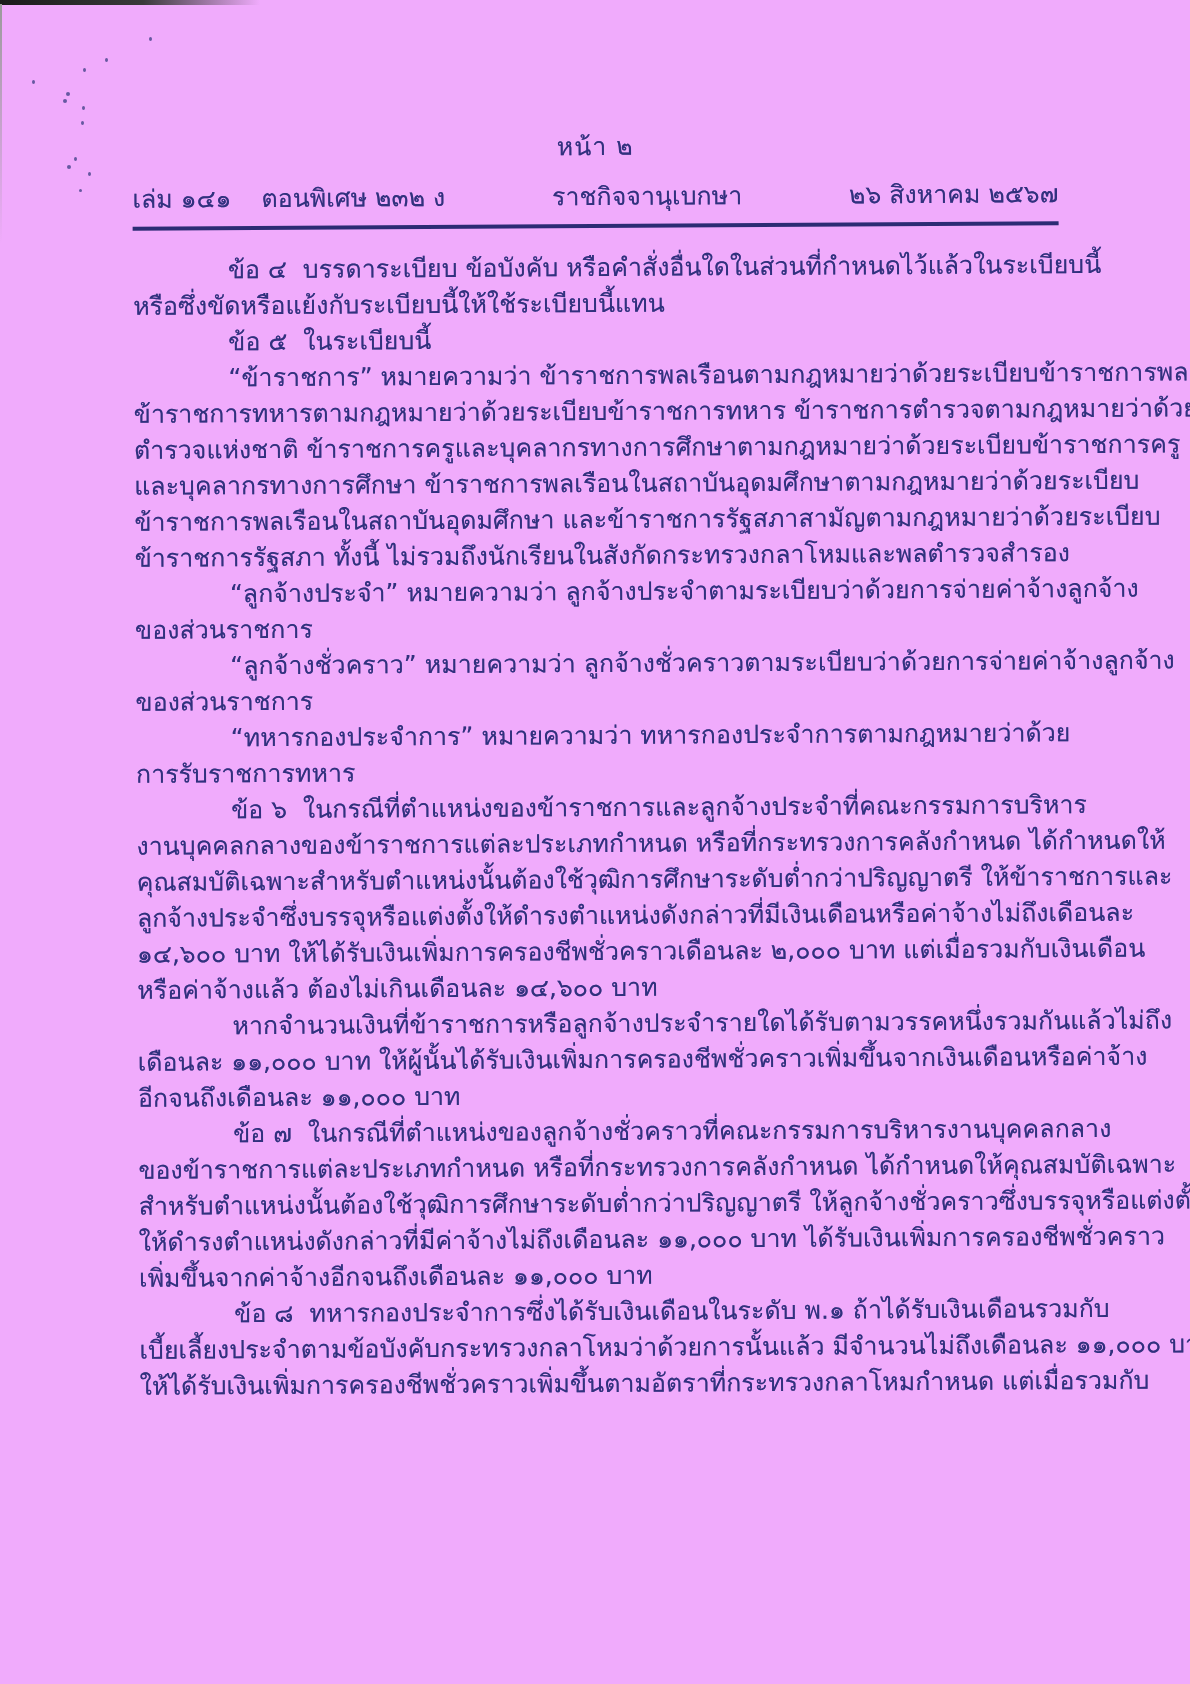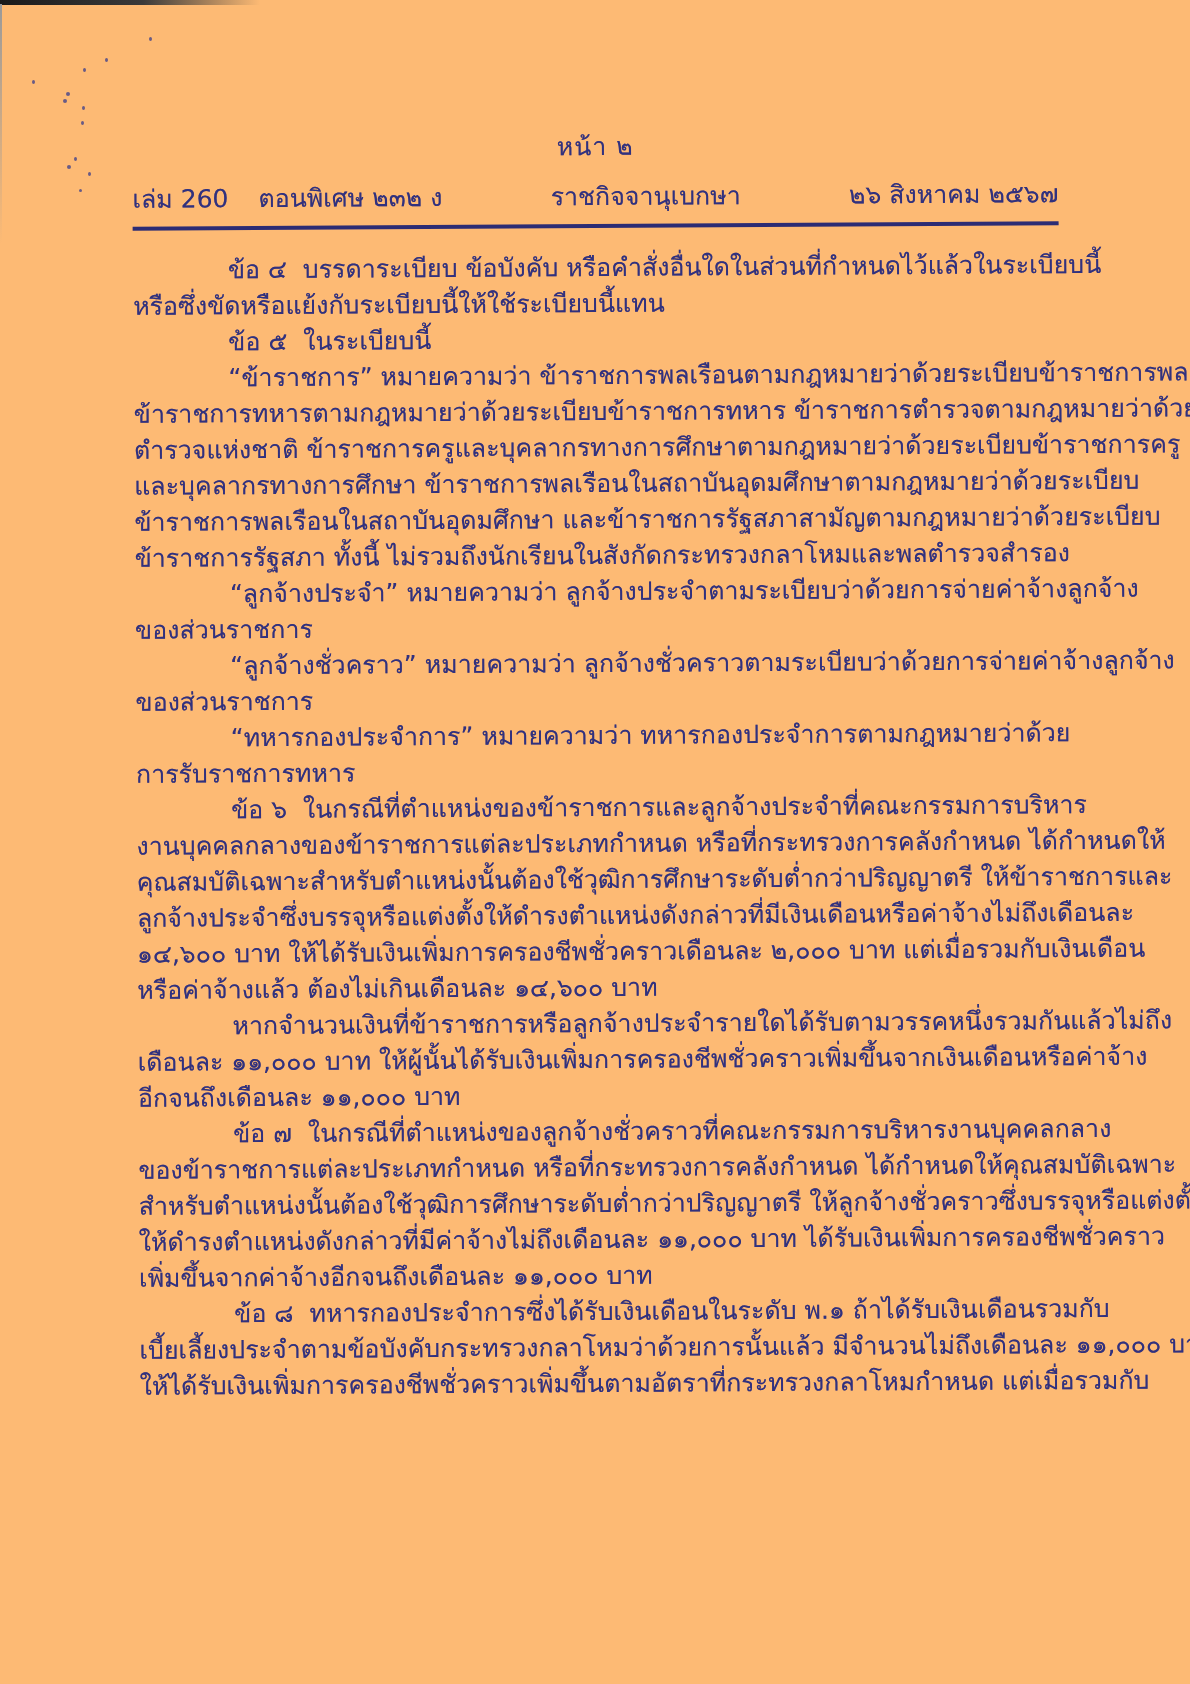--- a/index.html
+++ b/index.html
@@ -5,21 +5,21 @@
   html, body {
     margin: 0;
     padding: 0;
     background: #e8e8e8;
   }
   .page {
     position: relative;
     width: 1190px;
     height: 1684px;
     margin: 0 auto;
-    background: #fdba74;
+    background: #f0abfc;
     overflow: hidden;
     font-family: "DejaVu Sans", "Liberation Sans", sans-serif;
   }
   
   .edge-top {
     position: absolute;
     left: 0; top: 0;
     width: 260px; height: 5px;
     background: linear-gradient(to right, #1a1a1a 0%, #3a3a3a 55%, rgba(60,60,60,0) 100%);
   }
@@ -98,21 +98,21 @@
   <div class="speck" style="left:88px;  top:172px; width:3px; height:4px;"></div>
   <div class="speck" style="left:79px;  top:189px; width:3px; height:3px;"></div>
 
   <div class="content ink ink-soft">
 
     <div class="header">
       <div class="page-num">หน้า ๒</div>
 
       <div class="header-row">
         <span class="header-left">
-          <span>เล่ม 260</span>
+          <span>เล่ม ๑๔๑</span>
           <span>ตอนพิเศษ ๒๓๒ ง</span>
         </span>
         <span>ราชกิจจานุเบกษา</span>
         <span>๒๖ สิงหาคม ๒๕๖๗</span>
       </div>
 
       <div class="header-rule"></div>
     </div>
 
     <div class="doc-body" id="doc-body">

